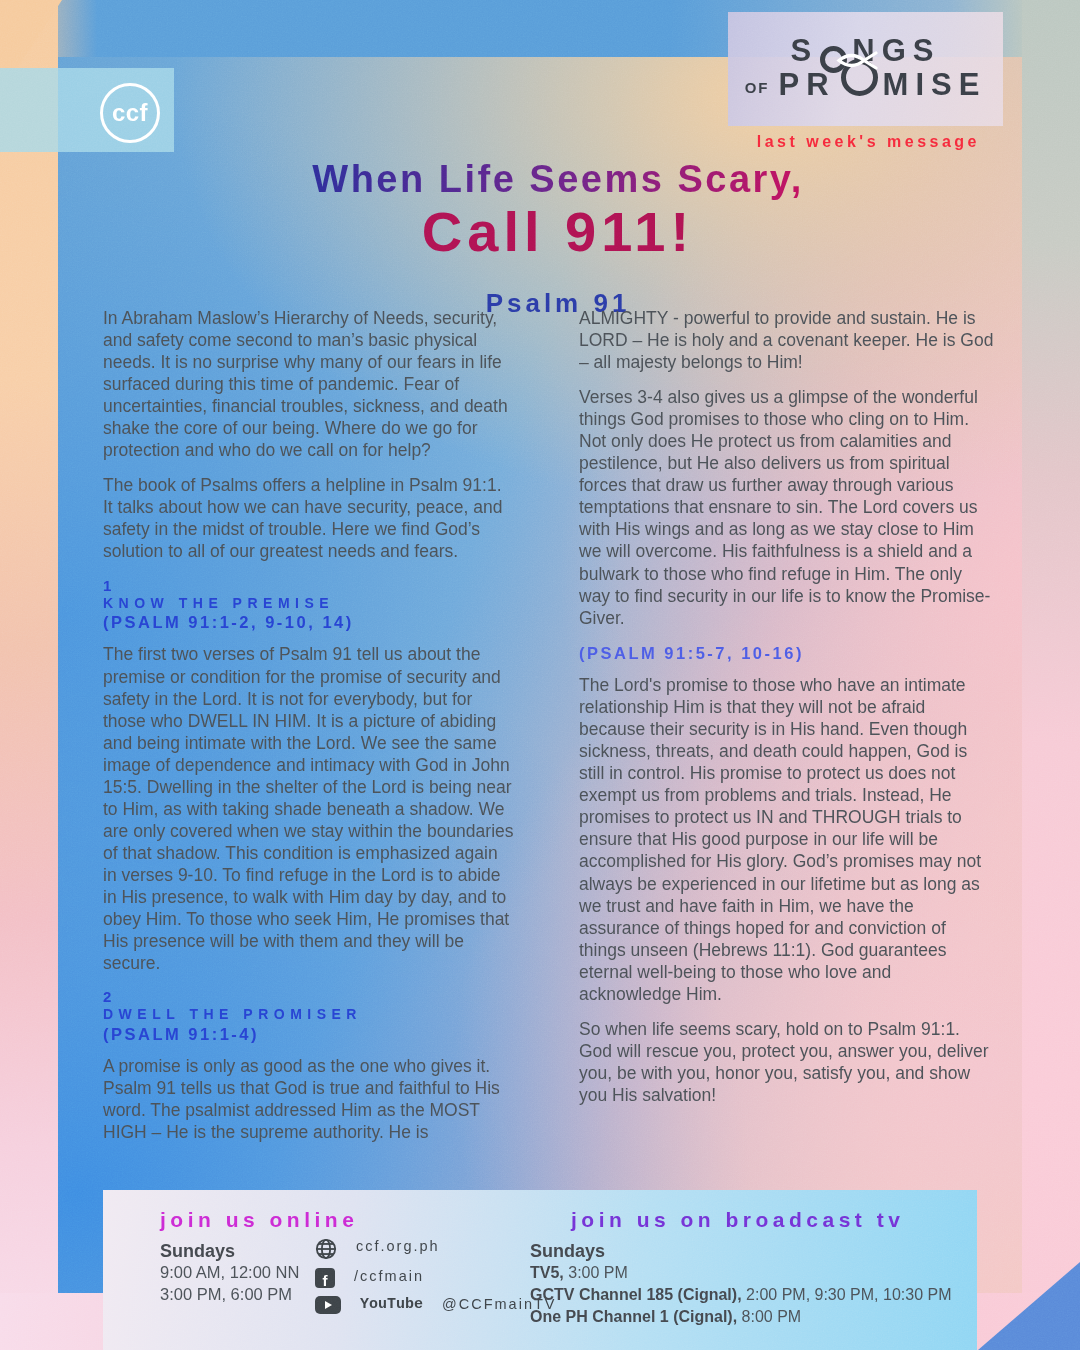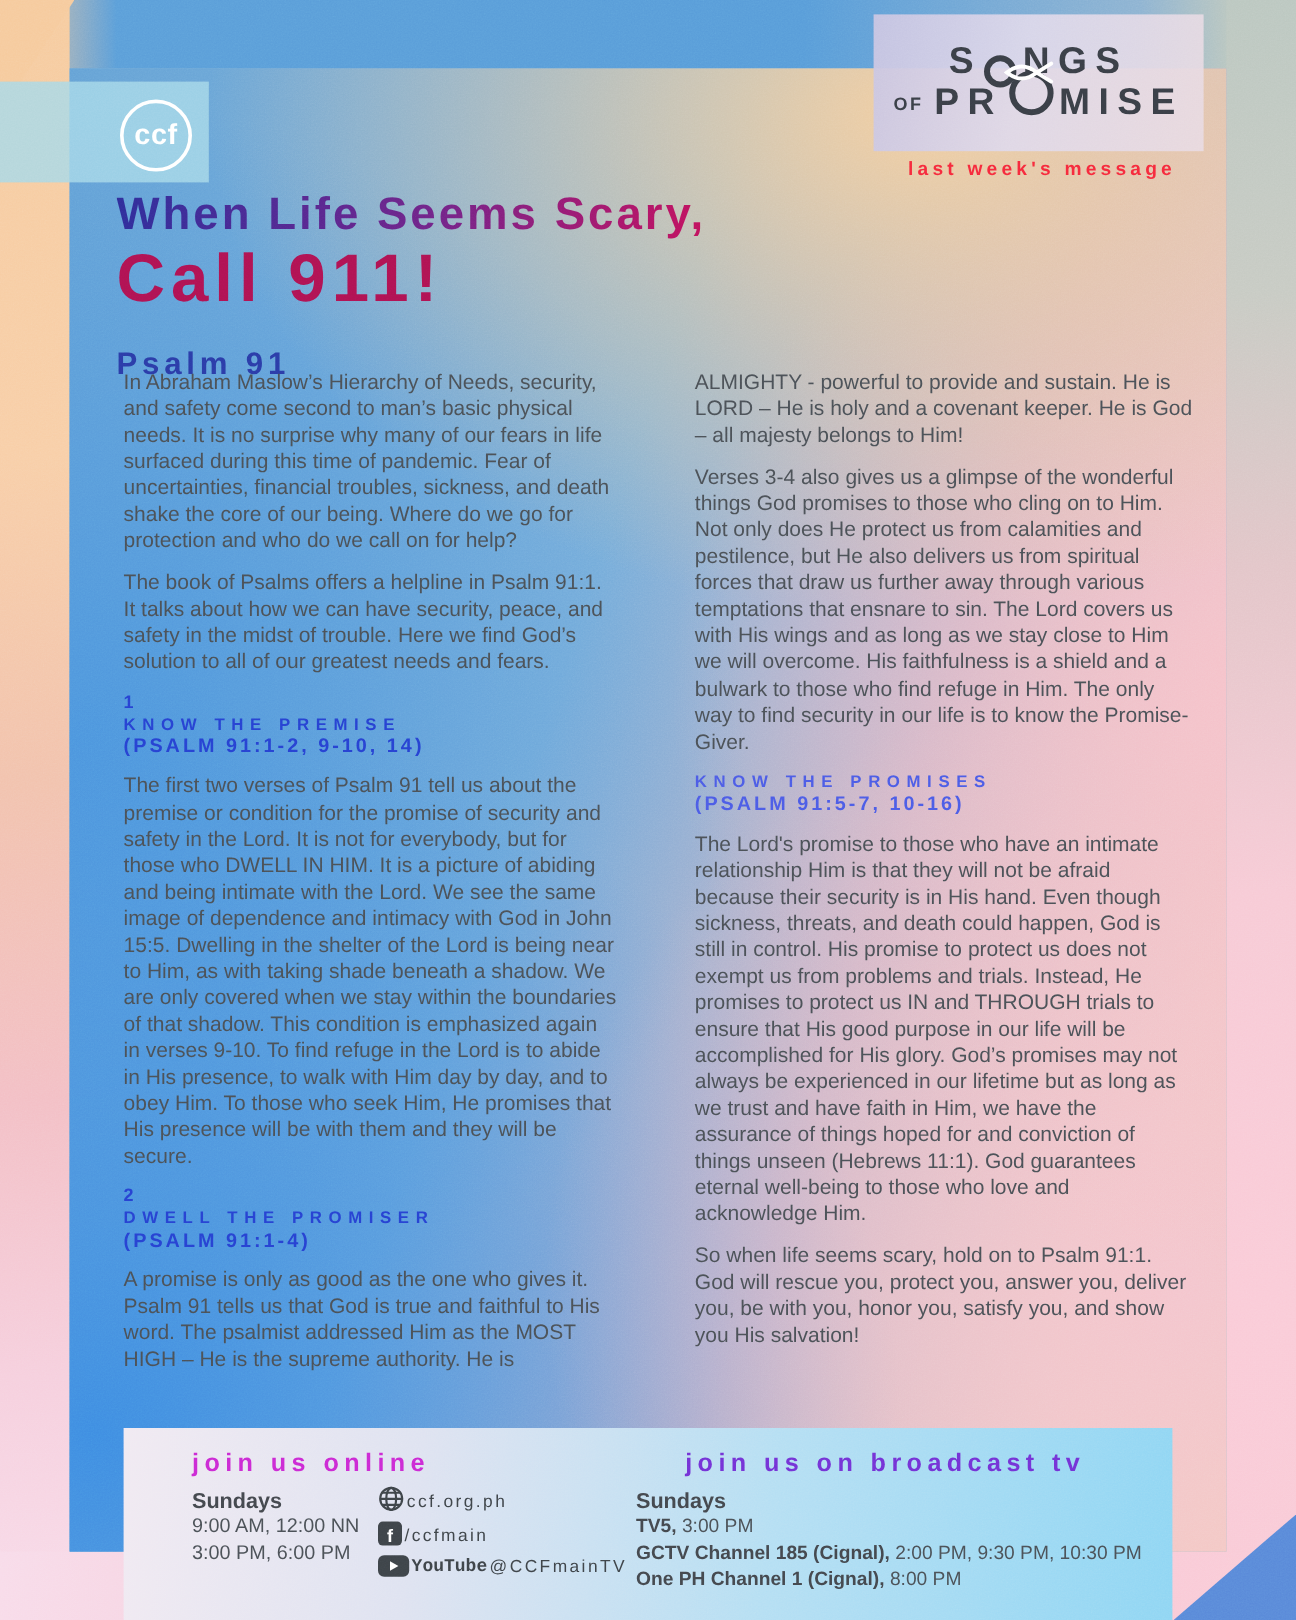--- a/index.html
+++ b/index.html
@@ -44,21 +44,21 @@
   .sop-of{font-size:15px;letter-spacing:2px;margin-right:9px;transform:translateY(3px);}
   .ring{border:5px solid #3A3F47;border-radius:50%;display:inline-block;box-sizing:border-box;}
   .ring1{width:27px;height:27px;margin:0 5px 0 2px;transform:translateY(9px);}
   .ring2w{position:relative;display:inline-block;margin:0 5px;transform:translateY(-7px);}
   .ring2{width:37px;height:37px;display:block;}
   .fish{position:absolute;top:-9px;left:-5px;width:47px;height:21px;}
 
   .tagline{position:absolute;right:100px;top:133px;font-weight:bold;font-size:16px;letter-spacing:3.5px;color:#F62A3C;}
 
   
-  .hdr{position:absolute;left:97px;top:160px;width:900px;}
+  .hdr{position:absolute;left:108px;top:160px;width:900px;text-align:center;}
   .t1{font-weight:bold;font-size:38px;letter-spacing:2.5px;line-height:1.05;
     background:linear-gradient(90deg,#2F2E9B 0%,#732488 55%,#C3125E 100%);
     -webkit-background-clip:text;background-clip:text;color:transparent;display:inline-block;}
   .t2{font-weight:bold;font-size:56px;letter-spacing:5px;color:#B01353;line-height:1.0;margin-top:4px;}
   .sub{font-weight:bold;font-size:26px;letter-spacing:4px;color:#2B3CA8;margin-top:28px;}
 
   
   .col{position:absolute;top:307px;color:#4B5157;font-size:17.5px;line-height:1.26;}
   .col-left{left:103px;width:413px;}
   .col-right{left:579px;width:416px;}
@@ -73,21 +73,21 @@
   
   .fband{position:absolute;left:103px;top:1190px;width:874px;height:160px;
     background:linear-gradient(97deg,#F1EAF2 0%,#DFE3F1 28%,#B5DFF3 62%,#90D6F3 100%);}
   .f-h{font-weight:bold;font-size:21px;letter-spacing:4.5px;}
   .online-h{color:#CC2BD4;}
   .broadcast-h{color:#7433D6;margin-left:41px;}
   .f-day{font-weight:bold;font-size:18px;color:#44484E;margin-top:9px;}
   .f-times{font-size:16.5px;color:#4B5157;line-height:1.32;}
   .online-sched{position:absolute;left:57px;top:18px;}
   .online-social{position:absolute;left:212px;top:48px;}
-  .soc-row{display:flex;align-items:flex-end;gap:2px;margin-bottom:8px;color:#3E4449;}
+  .soc-row{display:flex;align-items:flex-start;gap:19px;margin-bottom:8px;color:#3E4449;}
   .soc-label{font-size:14.5px;letter-spacing:2px;}
   .yt-word{font-weight:bold;font-size:15px;letter-spacing:0px;font-family:Liberation Mono, monospace;}
   .fb-box{width:20px;height:20px;background:#3E4449;border-radius:4px;color:#fff;font-weight:bold;font-size:15px;
     display:flex;align-items:flex-end;justify-content:center;line-height:1;overflow:hidden;}
   .yt-box{width:26px;height:18px;background:#3E4449;border-radius:5px;display:flex;align-items:center;justify-content:center;}
   .yt-tri{width:0;height:0;border-left:7px solid #fff;border-top:4.5px solid transparent;border-bottom:4.5px solid transparent;}
   .broadcast{position:absolute;left:427px;top:18px;}
   .b-row{font-size:16px;color:#4B5157;line-height:1.36;}
   .b-row b{color:#44484E;}
 
@@ -155,21 +155,20 @@
       <div class="h-title">DWELL THE PROMISER</div>
       <div class="h-ref">(PSALM 91:1-4)</div>
       <p>A promise is only as good as the one who gives it. Psalm 91 tells us that God is true and faithful to His word. The psalmist addressed Him as the MOST HIGH – He is the supreme authority. He is</p>
     </div>
   </div>
 
   <div class="col col-right">
     <p>ALMIGHTY - powerful to provide and sustain. He is LORD – He is holy and a covenant keeper. He is God – all majesty belongs to Him!</p>
     <p>Verses 3-4 also gives us a glimpse of the wonderful things God promises to those who cling on to Him. Not only does He protect us from calamities and pestilence, but He also delivers us from spiritual forces that draw us further away through various temptations that ensnare to sin. The Lord covers us with His wings and as long as we stay close to Him we will overcome. His faithfulness is a shield and a bulwark to those who find refuge in Him. The only way to find security in our life is to know the Promise-Giver.</p>
     <div class="sec violet">
-      <div class="h-title">KNOW THE PROMISES</div>
       <div class="h-ref">(PSALM 91:5-7, 10-16)</div>
       <p>The Lord's promise to those who have an intimate relationship Him is that they will not be afraid because their security is in His hand. Even though sickness, threats, and death could happen, God is still in control. His promise to protect us does not exempt us from problems and trials. Instead, He promises to protect us IN and THROUGH trials to ensure that His good purpose in our life will be accomplished for His glory. God’s promises may not always be experienced in our lifetime but as long as we trust and have faith in Him, we have the assurance of things hoped for and conviction of things unseen (Hebrews 11:1). God guarantees eternal well-being to those who love and acknowledge Him.</p>
       <p>So when life seems scary, hold on to Psalm 91:1. God will rescue you, protect you, answer you, deliver you, be with you, honor you, satisfy you, and show you His salvation!</p>
     </div>
   </div>
 
   <div class="fband">
 
     <div class="online-sched">
       <div class="f-h online-h">join us online</div>

